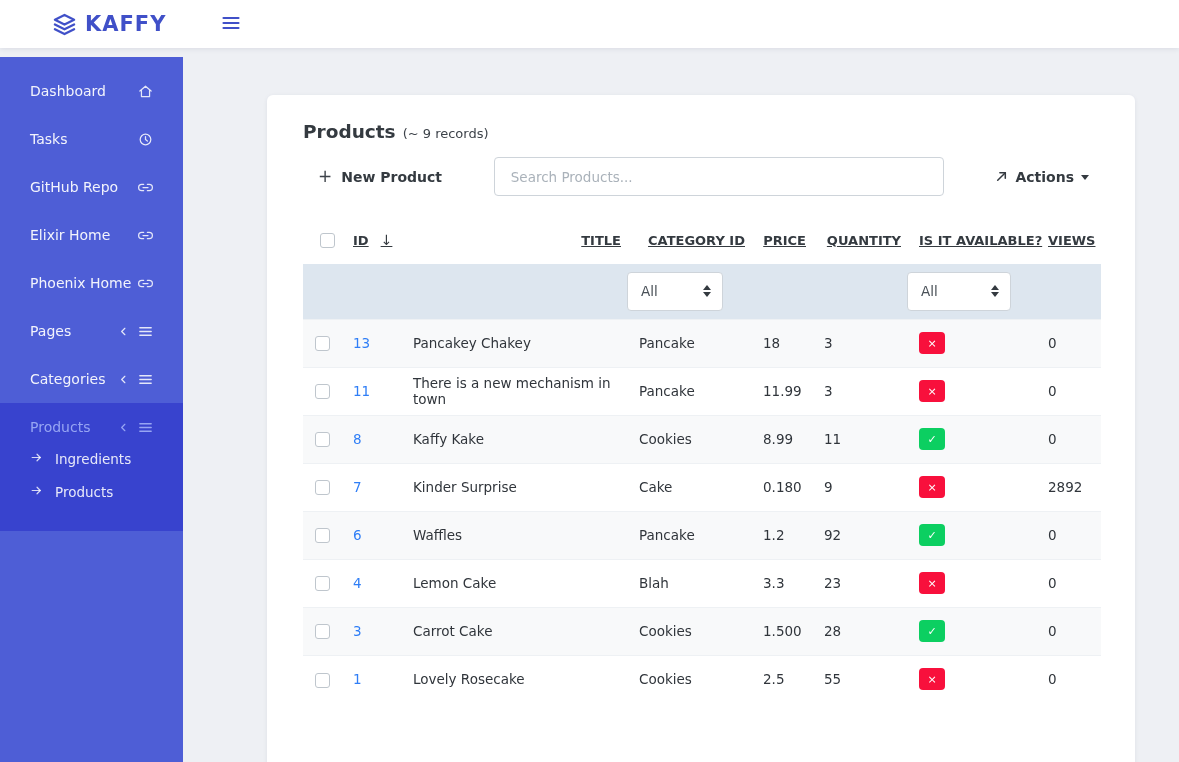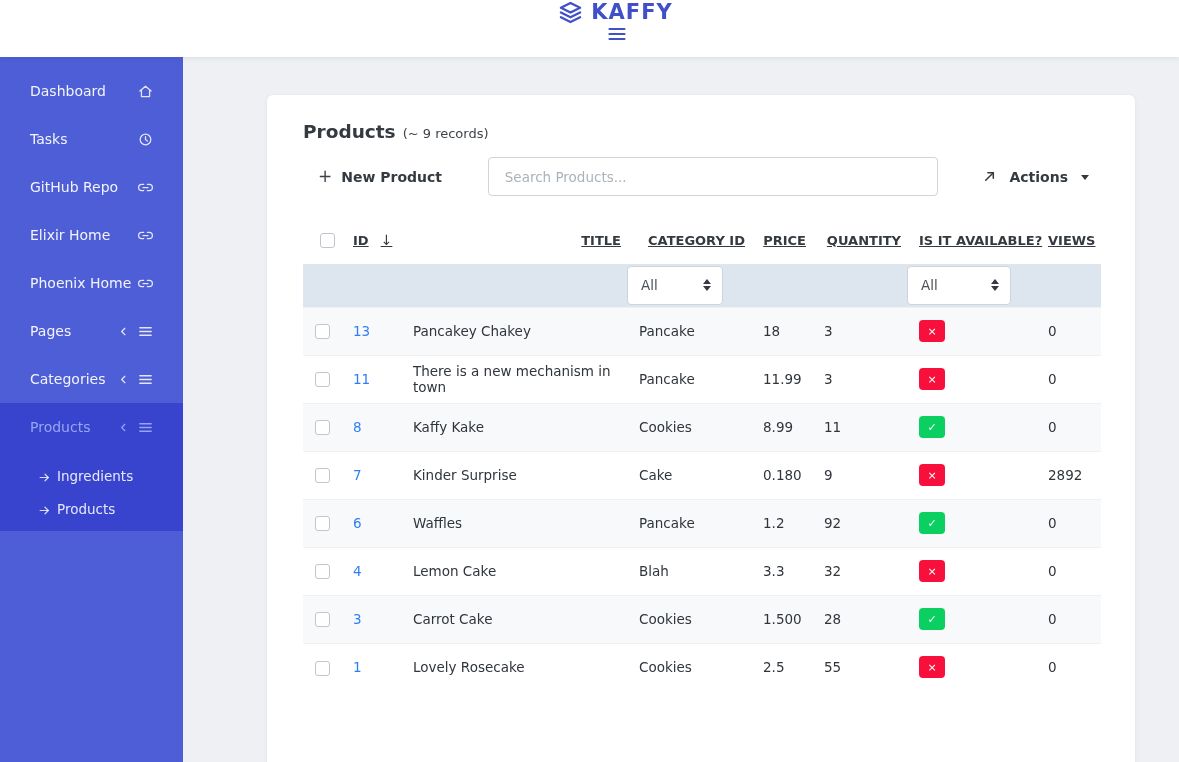--- a/index.html
+++ b/index.html
@@ -7,24 +7,24 @@
   body {
     font-family:"DejaVu Sans","Liberation Sans",sans-serif;
     background:var(--body-bg,#eef0f4);
     color:#343a40;
     position:relative;
   }
   a { text-decoration:none; cursor:pointer; }
 
   
   .topbar {
-    position:absolute; top:0; left:0; right:0; height:57px;
+    position:absolute; top:0; left:0; right:0; height:48px;
     background:#fff; z-index:20;
     box-shadow:0 1px 5px rgba(40,50,90,.10);
-    display:flex; align-items:center;flex-direction:column;
+    display:flex; align-items:center;
   }
   .brand { display:flex; align-items:center; gap:9px; padding-left:53px; color:var(--brand,#4050c8); }
   .brand .icon svg { width:23px; height:23px; display:block; }
   .brand-name { font-size:21px; font-weight:bold; letter-spacing:1px; }
   .topbar-toggle { background:none; border:none; cursor:pointer; margin-left:55px; display:flex; }
   .topbar-toggle svg { width:20px; height:20px; color:var(--brand,#4050c8); }
 
   
   .sidebar {
     position:absolute; top:57px; left:0; bottom:0; width:183px;
@@ -35,22 +35,22 @@
   .nav-item {
     display:flex; align-items:center; justify-content:space-between;
     height:48px; padding:0 30px;
     color:rgba(255,255,255,.93); font-size:14px;
   }
   .nav-item .nav-icons { display:flex; align-items:center; gap:9px; color:rgba(255,255,255,.85); }
   .nav-item .icon svg { width:15px; height:15px; display:block; }
   .nav-item .icon.sm svg { width:11px; height:11px; }
   .nav-item.current, .nav-item.current .nav-icons { color:var(--sidebar-active-fg,#97a5f3); }
   .nav-subitem {
-    display:flex; align-items:flex-end; gap:6px;
-    height:33px; padding:0 38px;
+    display:flex; align-items:flex-start; gap:12px;
+    height:33px; padding:0 30px;
     color:rgba(255,255,255,.88); font-size:13.5px;
   }
   .nav-subitem .icon svg { width:13px; height:13px; display:block; color:rgba(255,255,255,.8); }
 
   
   .main { position:absolute; top:57px; left:220px; right:0; bottom:0; }
   .card {
     background:#fff; border-radius:6px;
     box-shadow:0 1px 4px rgba(40,50,90,.08);
     margin:38px 44px 0 47px;
@@ -62,35 +62,35 @@
 
   .toolbar { margin-top:15px; display:flex; align-items:center; justify-content:space-between; }
   .new-product { display:flex; align-items:center; gap:9px; color:#343a40; font-size:14px; font-weight:bold; padding-left:15px; }
   .new-product .plus { font-weight:normal; font-size:17px; line-height:1; color:#3d434a; }
   .search-input {
     width:450px; height:39px; border:1px solid #ced4da; border-radius:4px;
     padding:0 16px; font-size:13.5px; color:#495057; outline:none;
     font-family:inherit; background:#fff;
   }
   .search-input::placeholder { color:#aab2ba; }
-  .actions-btn { display:flex; align-items:center; gap:13px; color:#343a40; font-size:14px; font-weight:bold; margin-right:12px; }
+  .actions-btn { display:flex; align-items:center; gap:7px; color:#343a40; font-size:14px; font-weight:bold; margin-right:12px; }
   .actions-btn .icon svg { width:13px; height:13px; display:block; }
   .caret { width:0; height:0; border-left:4px solid transparent; border-right:4px solid transparent; border-top:5px solid #343a40; margin-top:2px; }
 
   
   table.products { width:100%; border-collapse:collapse; margin-top:24px; table-layout:fixed; }
   col.c-check{width:38px} col.c-id{width:60px} col.c-title{width:226px} col.c-cat{width:124px}
   col.c-price{width:61px} col.c-qty{width:95px} col.c-avail{width:129px} col.c-views{width:auto}
   th {
     text-align:right; font-size:13px; font-weight:bold; color:#343a40;
     height:44px; padding:0 6px 4px 12px; vertical-align:middle; white-space:nowrap;text-decoration:underline;
   }
   th .th-inner { display:flex; align-items:center; gap:12px; }
   .sort-arrow { font-size:14px; font-weight:normal; color:#343a40; }
-  tr.filter-row td { background:var(--filter-bg,#dde6ef); height:43px; padding:0 6px 0 0; vertical-align:middle; }
+  tr.filter-row td { background:var(--filter-bg,#dde6ef); height:55px; padding:0 6px 0 0; vertical-align:middle; }
   .select {
     background:#fff; border:1px solid #ced4da; border-radius:4px;
     height:39px; display:flex; align-items:center; justify-content:space-between;
     padding:0 11px 0 13px; font-size:13.5px; color:#495057; cursor:pointer;
   }
   .select.w-cat { width:96px; } .select.w-avail { width:104px; }
   .spinner { display:flex; flex-direction:column; gap:2px; }
   .spinner i { display:block; width:0; height:0; border-left:4px solid transparent; border-right:4px solid transparent; }
   .spinner i.up { border-bottom:5px solid #343a40; }
   .spinner i.down { border-top:5px solid #343a40; }
@@ -415,21 +415,21 @@
             <td><span>92</span></td>
             <td><span class="badge ok">✓</span></td>
             <td><span>0</span></td>
           </tr>
           <tr class="data-row">
             <td><span class="checkbox"></span></td>
             <td><a class="id-link">4</a></td>
             <td><span>Lemon Cake</span></td>
             <td><span>Blah</span></td>
             <td><span>3.3</span></td>
-            <td><span>32</span></td>
+            <td><span>23</span></td>
             <td><span class="badge no">×</span></td>
             <td><span>0</span></td>
           </tr>
           <tr class="data-row">
             <td><span class="checkbox"></span></td>
             <td><a class="id-link">3</a></td>
             <td><span>Carrot Cake</span></td>
             <td><span>Cookies</span></td>
             <td><span>1.500</span></td>
             <td><span>28</span></td>

